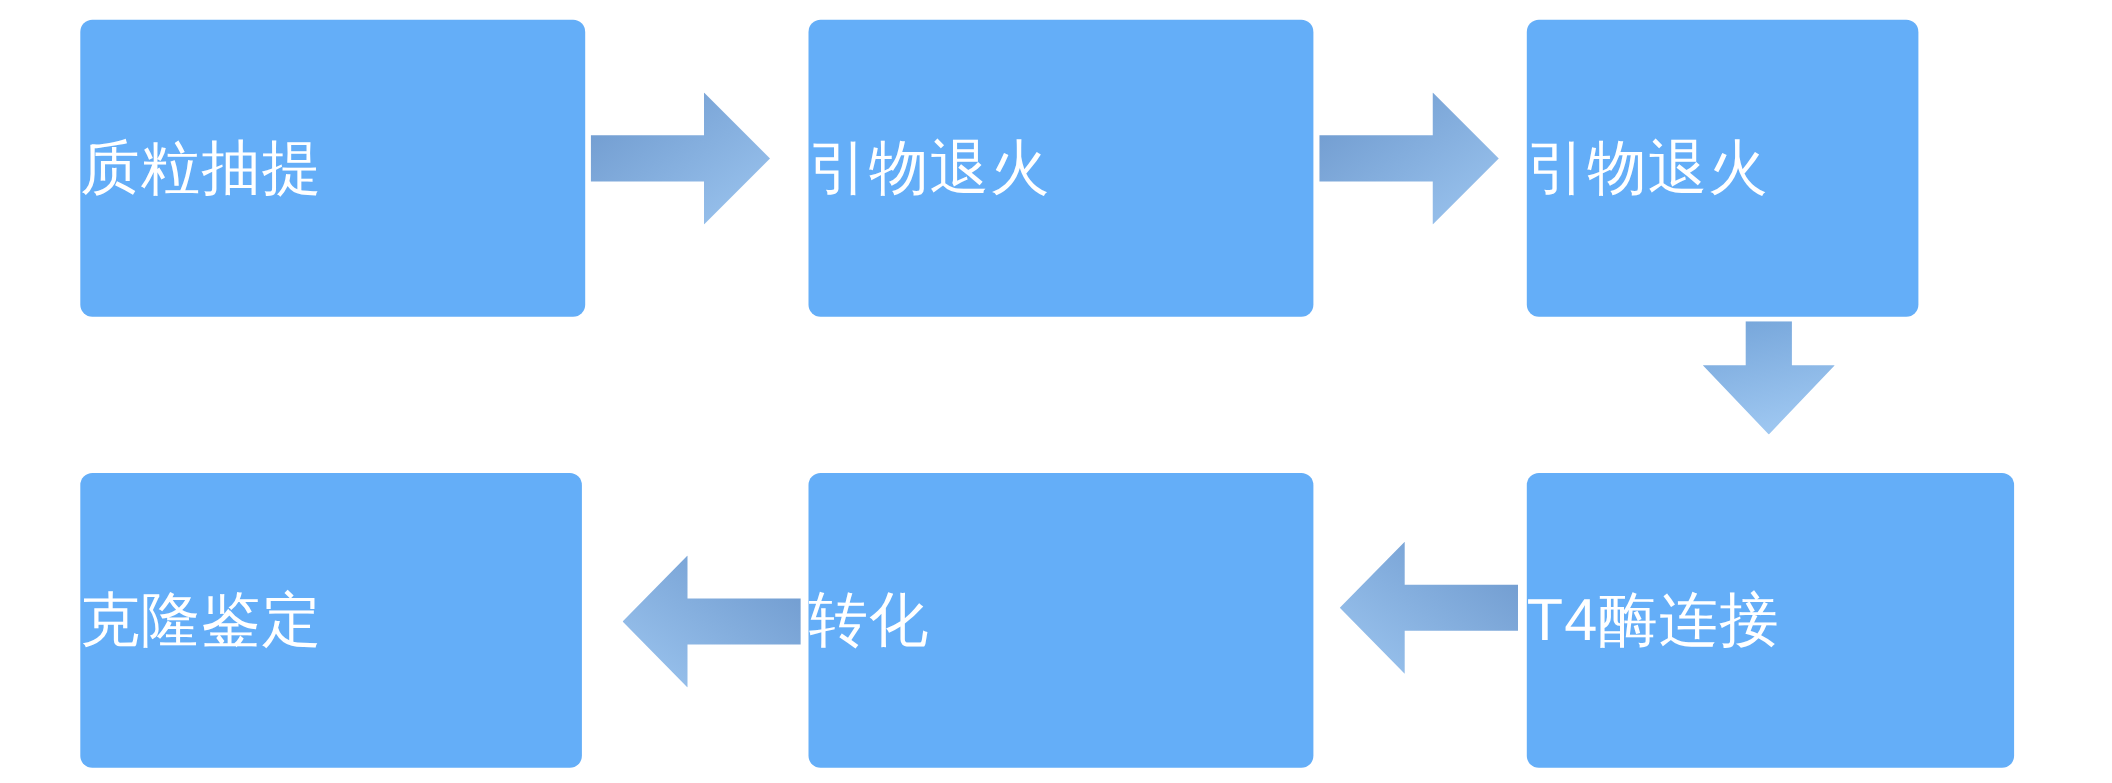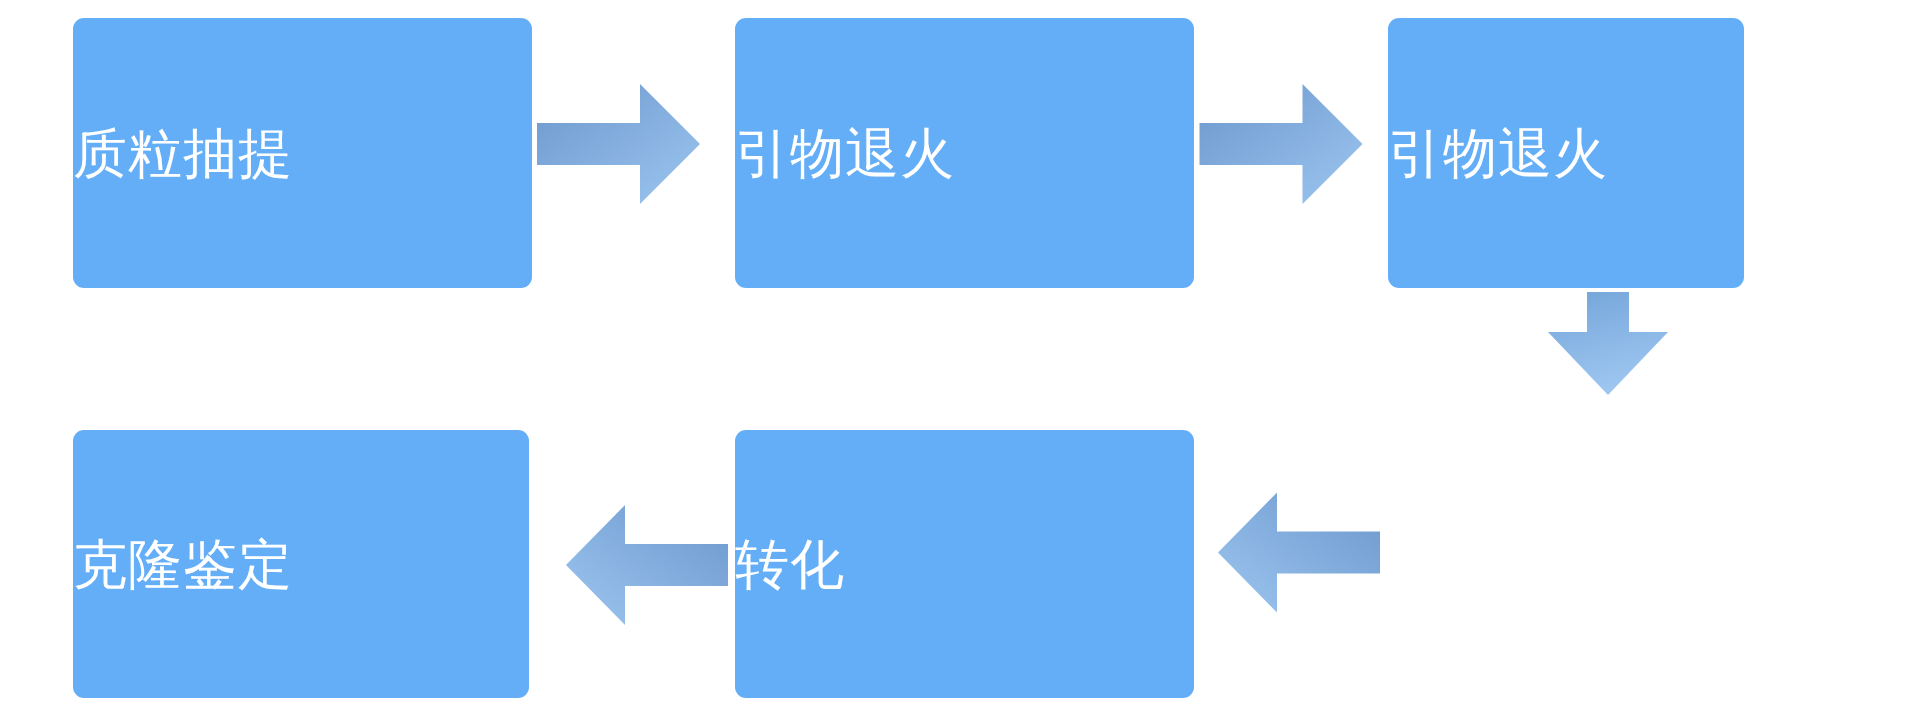--- a/index.html
+++ b/index.html
@@ -57,20 +57,23 @@
   <div class="flow-box b1">
     <span class="label">质粒抽提</span>
   </div>
   <div class="flow-box b2">
     <span class="label">引物退火</span>
   </div>
   <div class="flow-box b3">
     <span class="label">引物退火</span>
   </div>
 
+  <div class="flow-box b4">
+    <span class="label">T4酶连接</span>
+  </div>
   <div class="flow-box b6">
     <span class="label">克隆鉴定</span>
   </div>
   <div class="flow-box b5">
     <span class="label">转化</span>
   </div>
 
   <svg class="arrow a1" viewBox="0 0 163 120" aria-hidden="true">
     <defs>
       <linearGradient id="gradR1" x1="0" y1="0" x2="1" y2="1">

